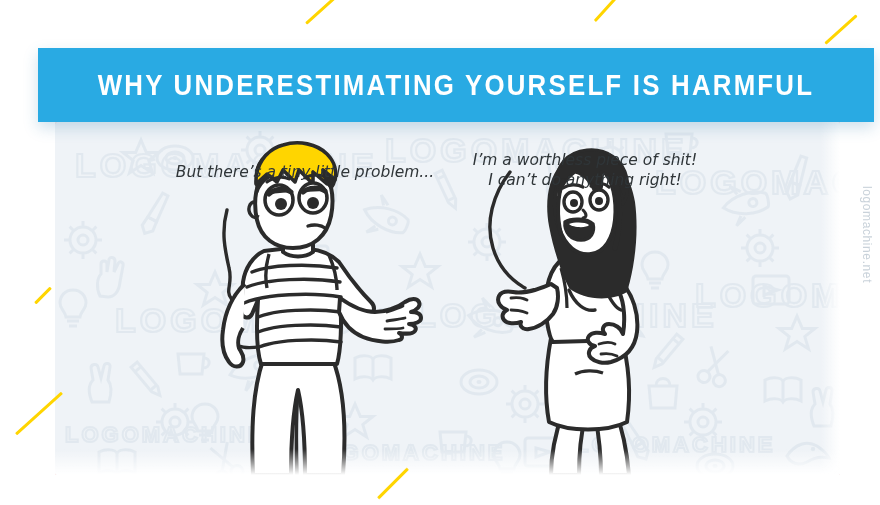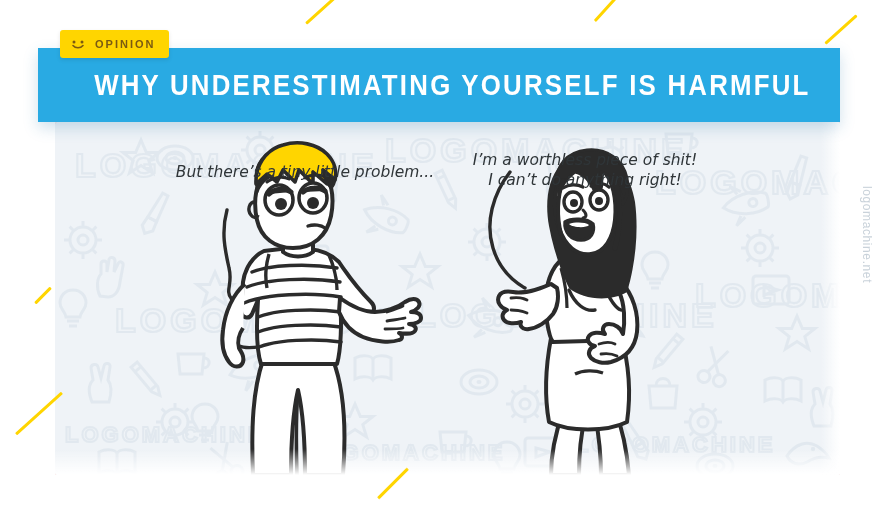--- a/index.html
+++ b/index.html
@@ -63,20 +63,21 @@
   
   .banner {
     position: absolute;
     left: 38px;
     top: 48px;
     width: 802px;
     height: 74px;
     background: #29aae3;
     box-shadow: 0 6px 14px rgba(40,120,170,0.22);
     z-index: 20;
+    padding-left: 34px;
   }
   .banner-title {
     position: absolute;
     left: 0; right: 0;
     top: 50%;
     transform: translateY(-50%);
     text-align: center;
     color: #ffffff;
     font-family: "Liberation Sans Narrow", "Liberation Sans", sans-serif;
     font-size: 30px;
@@ -516,28 +517,20 @@
     </svg>
 
     <div class="panel-fade-right"></div>
     <div class="panel-fade-bottom"></div>
   </div>
 
   <div class="banner">
     <div class="banner-title">WHY UNDERESTIMATING YOURSELF IS HARMFUL</div>
   </div>
 
-  <div class="badge">
-    <svg class="badge-icon" viewBox="0 0 16 12">
-      <circle cx="4" cy="4" r="1.5" fill="#7a5a12"></circle>
-      <circle cx="12" cy="4" r="1.5" fill="#7a5a12"></circle>
-      <path d="M3 7.5 C5.5 10.5 10.5 10.5 13 7.5" fill="none" stroke="#7a5a12" stroke-width="1.6" stroke-linecap="round"></path>
-    </svg>
-    <span class="badge-label">OPINION</span>
-  </div>
 
   <div class="watermark">logomachine.net</div>
 
   <div class="slash" style="left:300px; top:6px; width:48px; height:3px; transform:rotate(-42deg);"></div>
   <div class="slash" style="left:588px; top:4px; width:42px; height:3px; transform:rotate(-48deg);"></div>
   <div class="slash" style="left:820px; top:28px; width:42px; height:3px; transform:rotate(-42deg);"></div>
   <div class="slash" style="left:32px; top:294px; width:22px; height:3px; transform:rotate(-45deg);"></div>
   <div class="slash" style="left:8px; top:412px; width:62px; height:3px; transform:rotate(-42deg);"></div>
   <div class="slash" style="left:372px; top:482px; width:42px; height:3px; transform:rotate(-45deg);"></div>
   <div class="slash" style="left:848px; top:182px; width:1px; height:1px; opacity:0;"></div>

